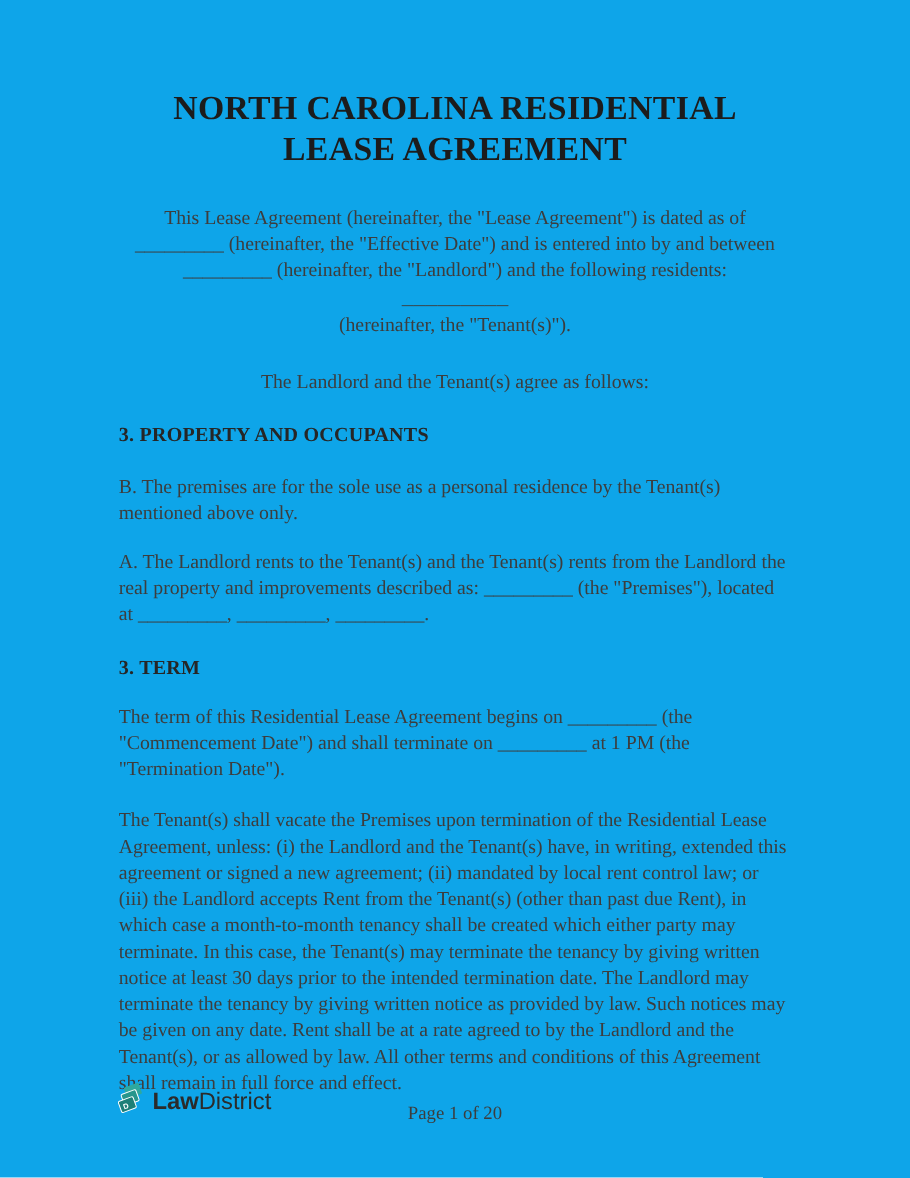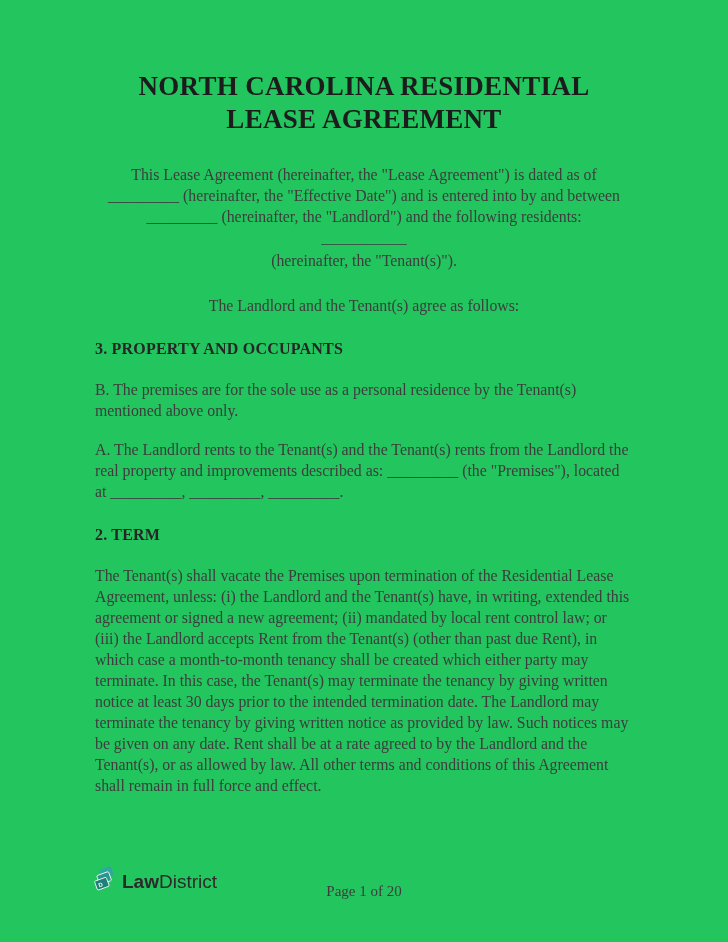--- a/index.html
+++ b/index.html
@@ -4,21 +4,21 @@
 <style>
   html, body {
     margin: 0;
     padding: 0;
     background: #ffffff;
   }
   .page {
     position: relative;
     width: 728px;
     height: 942px;
-    background: #22c55e;
+    background: #0ea5e9;
     font-family: "Liberation Serif", "DejaVu Serif", serif;
     color: #3d3d3d;
     box-sizing: border-box;
     padding: 70px 95px 0 95px;
     overflow: hidden;
   }
   .doc-title {
     margin: 0 0 28px 0;
     text-align: center;
     font-size: 27px;
@@ -95,22 +95,23 @@
   <p class="para centered tenant-ref">(hereinafter, the "Tenant(s)").</p>
 
   <p class="para centered agree-lead">The Landlord and the Tenant(s) agree as follows:</p>
 
   <h2 class="section-heading">3. PROPERTY AND OCCUPANTS</h2>
 
   <p class="para body-para gap">B. The premises are for the sole use as a personal residence by the Tenant(s) mentioned above only.</p>
 
   <p class="para body-para">A. The Landlord rents to the Tenant(s) and the Tenant(s) rents from the Landlord the real property and improvements described as: _________ (the "Premises"), located at _________, _________, _________.</p>
 
-  <h2 class="section-heading">2. TERM</h2>
+  <h2 class="section-heading">3. TERM</h2>
 
+  <p class="para body-para">The term of this Residential Lease Agreement begins on _________ (the "Commencement Date") and shall terminate on _________ at 1 PM (the "Termination Date").</p>
 
   <p class="para body-para gap">The Tenant(s) shall vacate the Premises upon termination of the Residential Lease Agreement, unless: (i) the Landlord and the Tenant(s) have, in writing, extended this agreement or signed a new agreement; (ii) mandated by local rent control law; or (iii) the Landlord accepts Rent from the Tenant(s) (other than past due Rent), in which case a month-to-month tenancy shall be created which either party may terminate. In this case, the Tenant(s) may terminate the tenancy by giving written notice at least 30 days prior to the intended termination date. The Landlord may terminate the tenancy by giving written notice as provided by law. Such notices may be given on any date. Rent shall be at a rate agreed to by the Landlord and the Tenant(s), or as allowed by law. All other terms and conditions of this Agreement shall remain in full force and effect.</p>
 
   <div class="footer">
     <div class="brand">
       <span class="brand-icon">
         <svg width="25" height="27" viewBox="0 0 25 27">
           <g transform="rotate(-20 12 14)">
             <rect x="10.5" y="3" width="12.5" height="9.5" rx="1.2" fill="#2fa89e"></rect>
             <rect x="6.5" y="7.5" width="12.5" height="9.5" rx="1.2" fill="#27968c" stroke="#ffffff" stroke-width="0.8"></rect>

